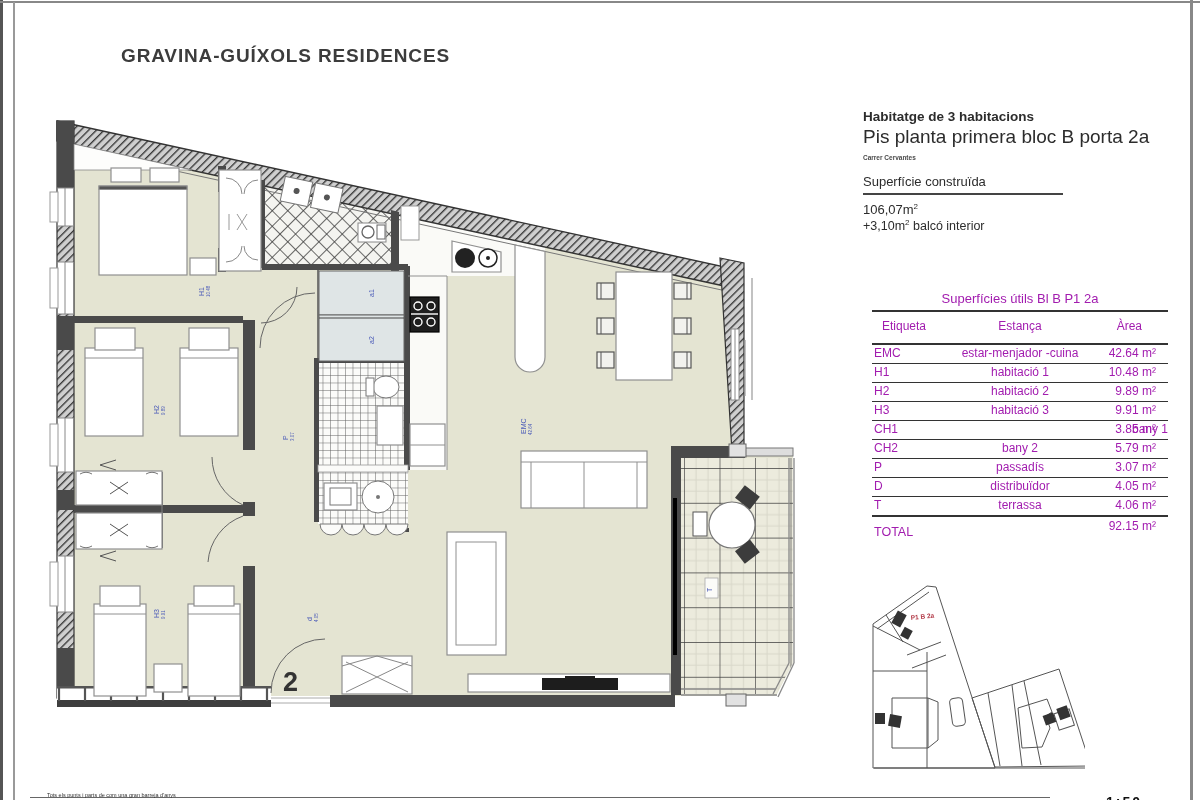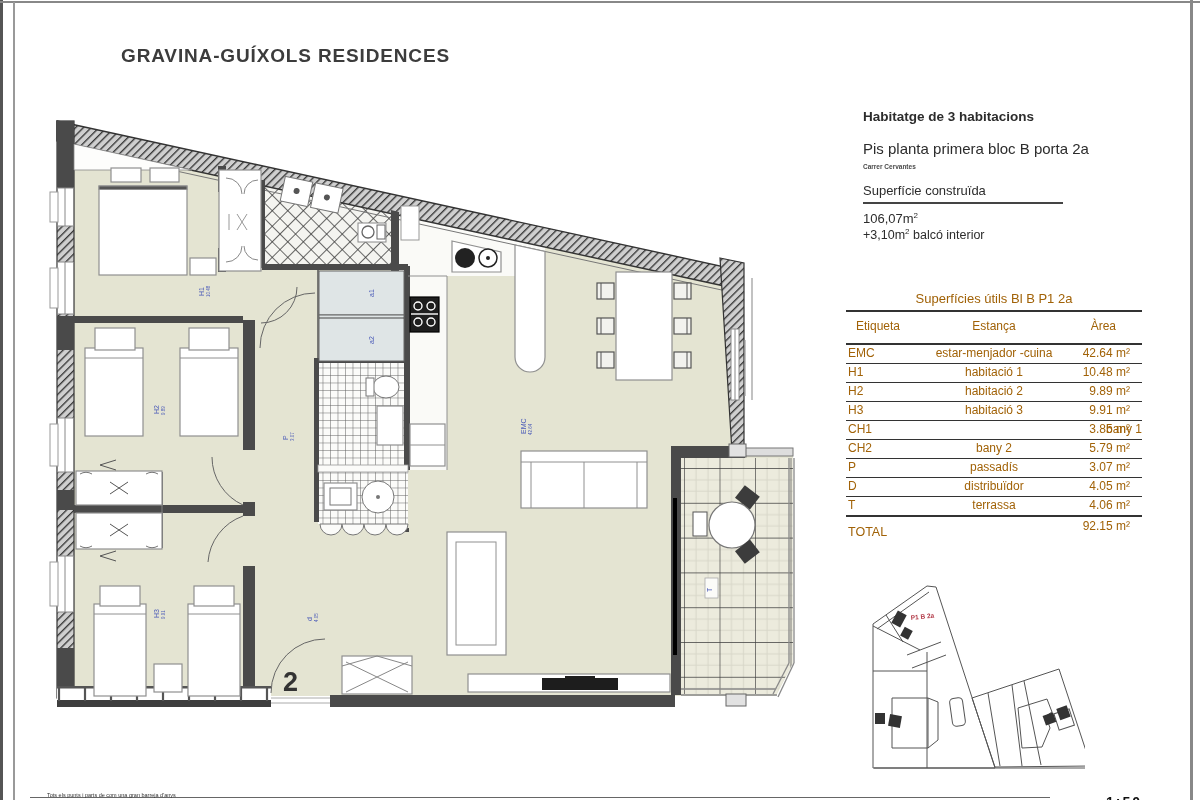--- a/index.html
+++ b/index.html
@@ -14,29 +14,29 @@
 <div class="ln" style="left:0;top:0;width:3px;height:800px;background:#555;"></div>
 <div class="ln" style="left:0;top:1px;width:1200px;height:2px;background:#888;"></div>
 <div class="ln" style="left:13px;top:2px;width:2px;height:798px;background:#999;"></div>
 <div class="ln" style="left:1190px;top:0;width:3px;height:800px;background:#888;"></div>
 <div class="ln" style="left:30px;top:797px;width:1020px;height:1px;background:#666;"></div>
 
 <div class="abs" style="left:121px;top:45px;font-size:19px;font-weight:bold;color:#3c3c3c;letter-spacing:0.85px;">GRAVINA-GUÍXOLS RESIDENCES</div>
 
 <div class="abs" style="left:863px;top:109px;width:290px;color:#2c2c2c;">
   <div style="font-size:13.5px;font-weight:bold;">Habitatge de 3 habitacions</div>
-  <div style="font-size:15px;margin-top:16px;">Pis planta primera bloc B porta 2a</div>
+  <div style="font-size:19px;margin-top:2px;">Pis planta primera bloc B porta 2a</div>
   <div style="font-size:6.5px;font-weight:bold;margin-top:6px;color:#4a4a4a;">Carrer Cervantes</div>
   <div style="font-size:13px;margin-top:13px;">Superfície construïda</div>
   <div style="width:200px;height:2px;background:#444;margin-top:4px;"></div>
   <div style="font-size:13px;margin-top:7px;">106,07m<sup style="font-size:8px;">2</sup></div>
   <div style="font-size:12.5px;margin-top:1px;">+3,10m<sup style="font-size:8px;">2</sup> balcó interior</div>
 </div>
 
-<div class="abs" style="left:846px;top:291px;width:296px;color:#a16207;font-size:12px;">
+<div class="abs" style="left:872px;top:291px;width:296px;color:#a21caf;font-size:12px;">
   <div style="text-align:center;font-size:13px;">Superfícies útils Bl B P1 2a</div>
   <div style="height:2px;background:#333;margin-top:4px;"></div>
   <div style="position:relative;height:31px;">
     <span style="position:absolute;left:10px;top:7px;">Etiqueta</span>
     <span style="position:absolute;left:0;right:0;top:7px;text-align:center;">Estança</span>
     <span style="position:absolute;right:26px;top:7px;">Àrea</span>
   </div>
   <div style="height:2px;background:#333;"></div>
   <div id="rows">
       <div style="position:relative;height:18px;border-bottom:1px solid #333;">

